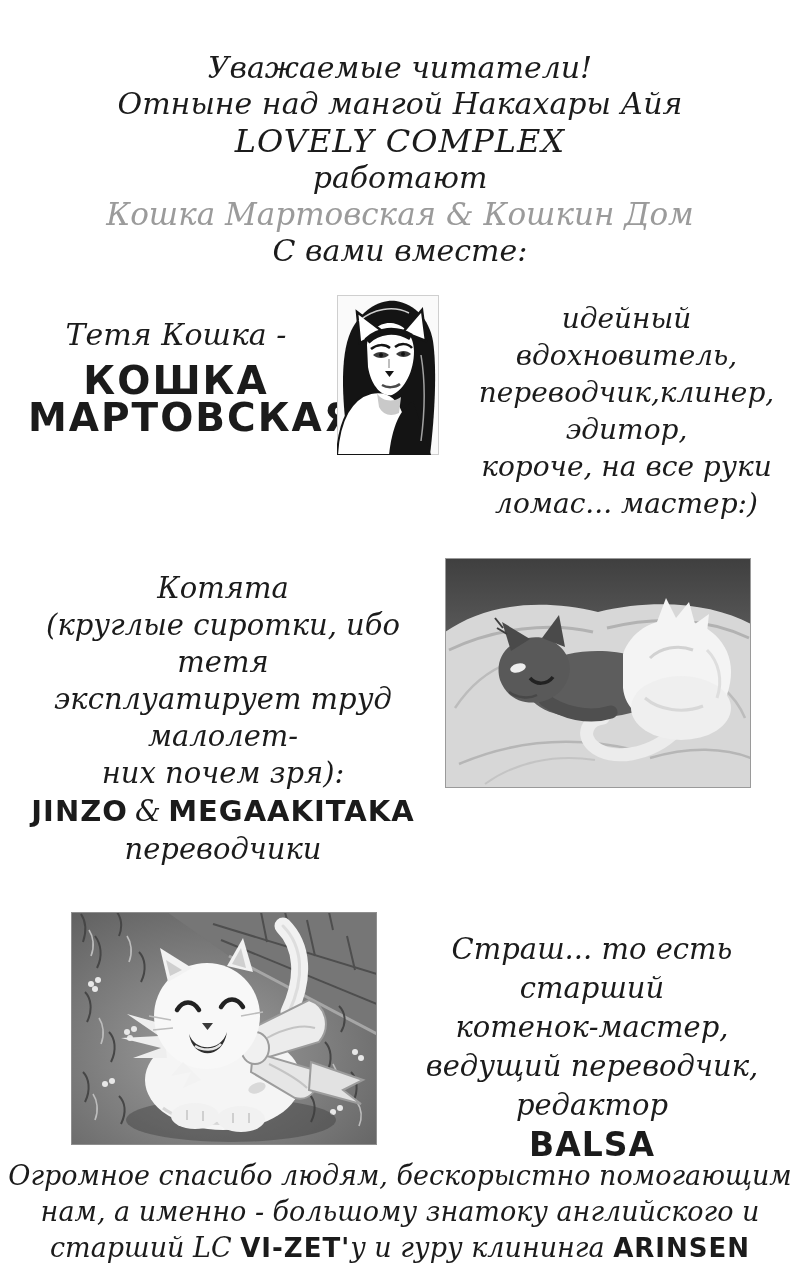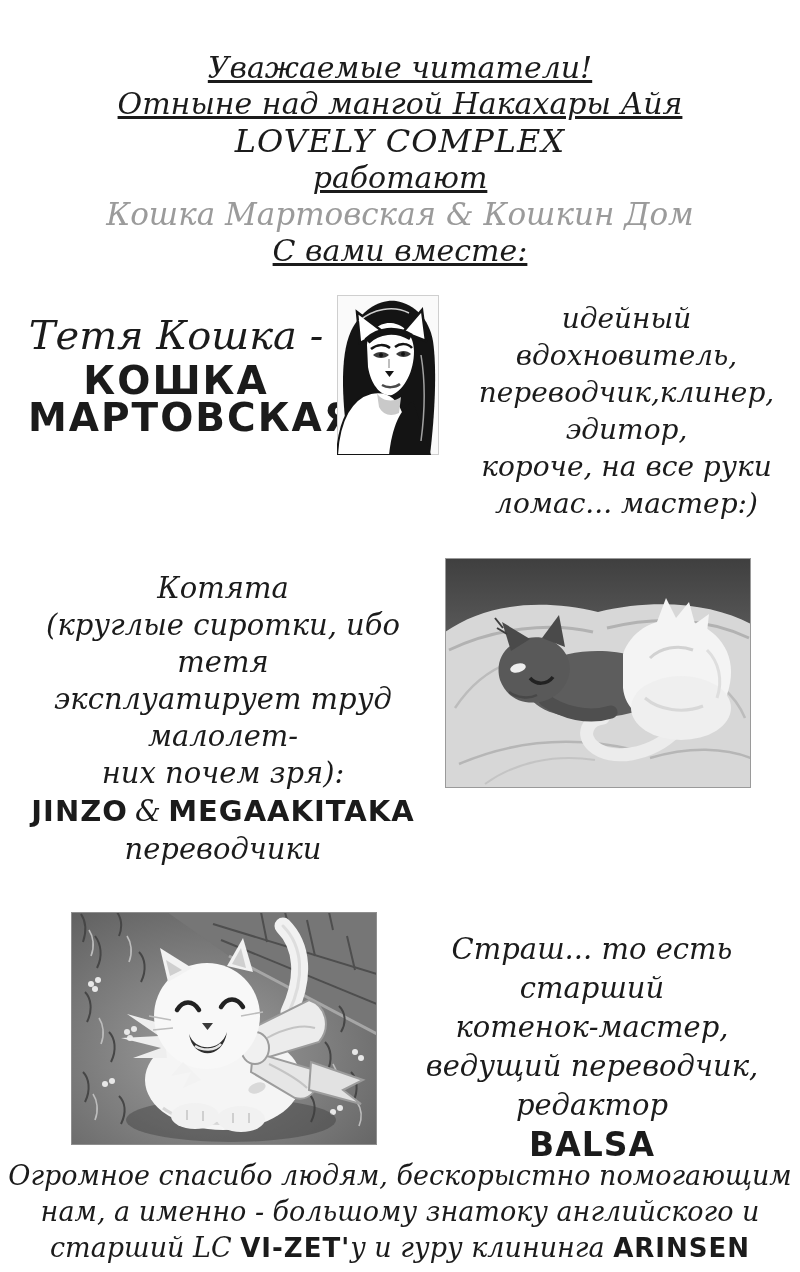--- a/index.html
+++ b/index.html
@@ -22,30 +22,30 @@
     font-style: normal;
     letter-spacing: 1px;
   }
   
   .header {
     position: absolute;
     top: 50px; left: 0;
     width: 800px;
     text-align: center;
   }
-  .header .line { font-size: 30px; line-height: 36px; text-decoration: underline; }
+  .header .line { font-size: 30px; line-height: 36px; }
   .header .title-line { font-size: 32px; line-height: 38px; letter-spacing: 1px; }
   .header .teams-line { font-size: 31px; line-height: 37px; color: #9b9b9b; text-align: center; }
   
   .s1-left {
     position: absolute;
     top: 318px; left: 28px; width: 296px;
     text-align: center;
   }
-  .s1-left .intro { font-size: 40px; line-height: 34px; }
+  .s1-left .intro { font-size: 30px; line-height: 34px; }
   .s1-left .big-name { font-size: 39px; line-height: 37px; letter-spacing: 2px; }
   .s1-left .big-name.first { margin-top: 10px; }
   .portrait-frame {
     position: absolute;
     top: 295px; left: 337px;
     width: 102px; height: 160px;
   }
   .portrait-frame svg { width: 100%; height: 100%; display: block; }
   .s1-right {
     position: absolute;

